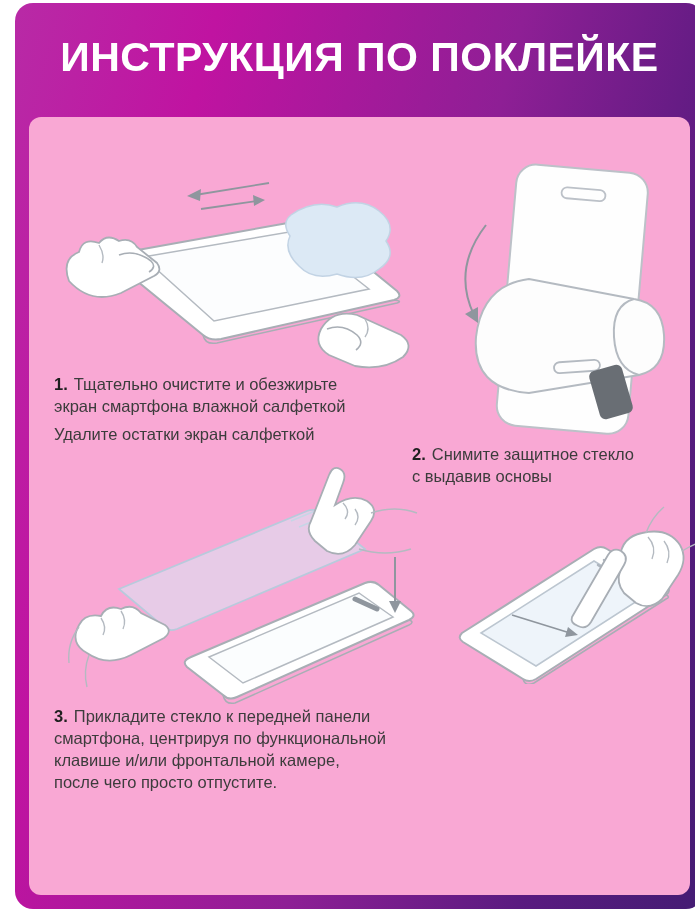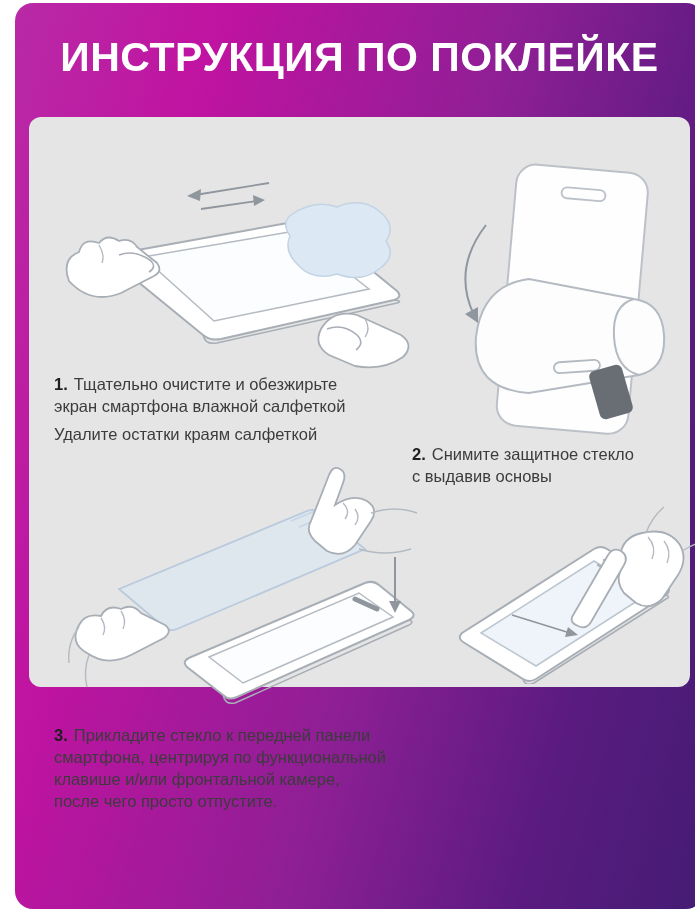--- a/index.html
+++ b/index.html
@@ -2,30 +2,30 @@
 <html><head>
 <meta charset="utf-8">
 <style>
   html,body{margin:0;padding:0;background:#ffffff;}
   .canvas{position:relative;width:695px;height:912px;background:#ffffff;overflow:hidden;
           font-family:Liberation Sans, sans-serif;margin-left:12px;}
   .bg{position:absolute;left:3px;top:3px;right:3px;bottom:3px;border-radius:18px;
       background:linear-gradient(105deg,#b82aa6 0%,#c013a1 22%,#8e1f95 55%,#5a1b80 80%,#441c73 100%);}
   .title{position:absolute;left:0;right:0;top:34px;text-align:center;color:#ffffff;
          font-size:41px;font-weight:bold;letter-spacing:0.5px;line-height:1.15;}
-  .panel{position:absolute;left:17px;top:117px;width:661px;height:570px;background:#e5e5e5;
+  .panel{position:absolute;left:17px;top:117px;width:661px;height:778px;background:#f9a8d4;
          border-radius:12px;}
   .illus{position:absolute;}
   .step-text{position:absolute;color:#3c3c3c;font-size:16.5px;line-height:1.34;}
   .step-text p{margin:0;white-space:pre-line;}
   .step-text .p2{margin-top:6px;}
   .num{font-weight:bold;color:#1f1f1f;margin-right:6px;}
   .t1{left:25px;top:256px;width:345px;}
   .t2{left:383px;top:326px;width:280px;}
-  .t3{left:25px;top:607px;width:360px;}
+  .t3{left:25px;top:588px;width:360px;}
   .t4{left:383px;top:567px;width:292px;}
   .i1{left:30px;top:40px;}
   .i2{left:405px;top:40px;}
   .i3{left:30px;top:340px;}
   .i4{left:395px;top:372px;}
 </style>
 </head>
 <body>
 
 <div class="canvas">
@@ -48,21 +48,21 @@
       <path d="M60 98 Q76 92 92 104 Q98 110 90 115" fill="none" stroke="#a8aeb5" stroke-width="1.6"></path>
       <path d="M40 88 Q46 98 43 106" fill="none" stroke="#b4bac1" stroke-width="1.4"></path>
       <path d="M262 172 Q274 152 298 158 L342 178 Q356 188 344 200 Q324 214 296 209 L270 198 Q254 188 262 172 Z" fill="#ffffff" stroke="#a8aeb5" stroke-width="1.8"></path>
       <path d="M268 172 Q284 166 298 178 Q306 186 297 193" fill="none" stroke="#a8aeb5" stroke-width="1.6"></path>
       <path d="M306 162 Q312 172 306 180" fill="none" stroke="#b4bac1" stroke-width="1.4"></path>
     </svg>
 
     <div class="step-text t1">
       <p><span class="num">1.</span><span>Тщательно очистите и обезжирьте
 экран смартфона влажной салфеткой</span></p>
-      <p class="p2"><span>Удалите остатки краям салфеткой</span></p>
+      <p class="p2"><span>Удалите остатки экран салфеткой</span></p>
     </div>
 
     <svg class="illus i2" width="245" height="285" viewBox="0 0 245 285">
       <g transform="rotate(5 125 145)">
         <rect x="72" y="10" width="132" height="262" rx="20" fill="#fefefe" stroke="#bcc1c8" stroke-width="2"></rect>
         <rect x="118" y="30" width="44" height="11" rx="5.5" fill="none" stroke="#bcc1c8" stroke-width="1.8"></rect>
       </g>
       <path d="M95 122 Q48 128 42 180 Q38 232 95 236 L205 218 Q232 212 230 178 Q228 146 200 142 Z" fill="#fdfdfd" stroke="#b4bac1" stroke-width="2"></path>
       <path d="M200 142 Q178 148 180 180 Q182 212 205 218" fill="none" stroke="#b4bac1" stroke-width="2"></path>
       <rect x="120" y="204" width="46" height="11" rx="5.5" fill="none" stroke="#b4bac1" stroke-width="1.8" transform="rotate(-4 143 210)"></rect>

